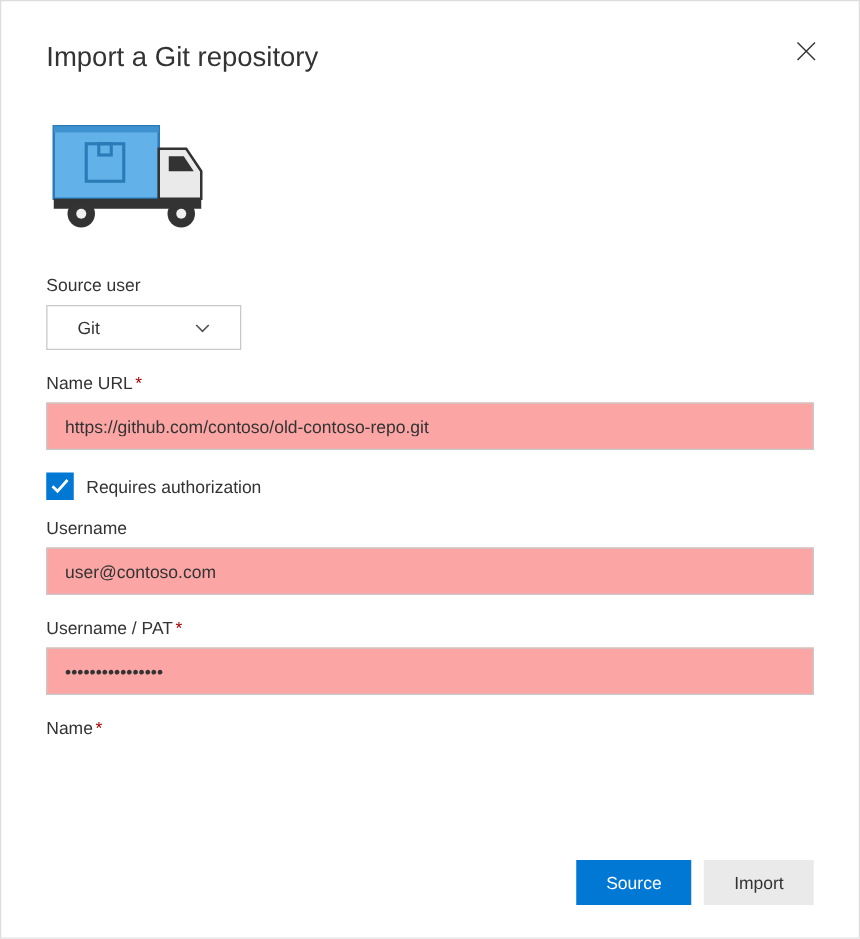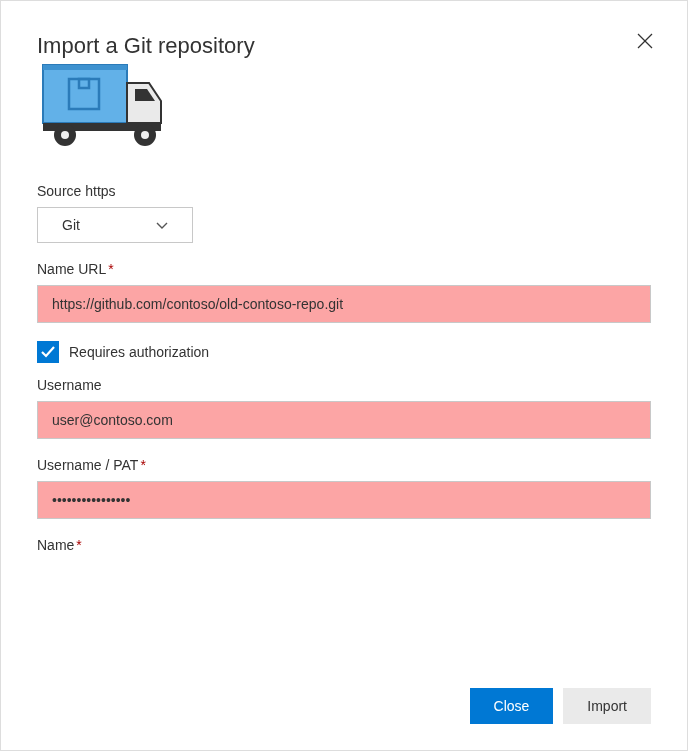--- a/index.html
+++ b/index.html
@@ -26,20 +26,21 @@
       cursor: pointer;
       display: flex;
       align-items: center;
       justify-content: center;
       color: #333;
     }
     .title {
       font-size: 22px;
       font-weight: 300;
       color: #333;
+      margin-bottom: 36px;
     }
     .truck-illustration {
       margin-bottom: 30px;
       margin-left: 2px;
     }
     .field-group { margin-bottom: 18px; }
     .field-label {
       font-size: 14px;
       color: #333;
       margin-bottom: 8px;
@@ -135,21 +136,21 @@
       <rect x="4" y="64" width="118" height="8" fill="#333"></rect>
 
       <circle cx="26" cy="76" r="11" fill="#333"></circle>
       <circle cx="26" cy="76" r="4" fill="#f0f0f0"></circle>
       <circle cx="106" cy="76" r="11" fill="#333"></circle>
       <circle cx="106" cy="76" r="4" fill="#f0f0f0"></circle>
     </svg>
   </div>
 
   <div class="field-group">
-    <label class="field-label">Source https</label>
+    <label class="field-label">Source user</label>
     <div class="select-box">
       <span>Git</span>
       <span class="chevron">
         <svg width="12" height="8" viewBox="0 0 12 8">
             <path d="M1 1 L6 6 L11 1" fill="none" stroke="currentColor" stroke-width="1.4"></path>
           </svg>
       </span>
     </div>
   </div>
 
@@ -181,17 +182,17 @@
     <input type="text" class="text-input" value="••••••••••••••••" style="">
   </div>
 
   <div class="field-group">
     <label class="field-label">
       <span>Name</span><span class="required-asterisk">*</span>
     </label>
   </div>
 
   <div class="button-row">
-    <button class="btn btn-primary">Close</button>
+    <button class="btn btn-primary">Source</button>
     <button class="btn btn-secondary">Import</button>
   </div>
 
 </div>
 
 </body></html>

